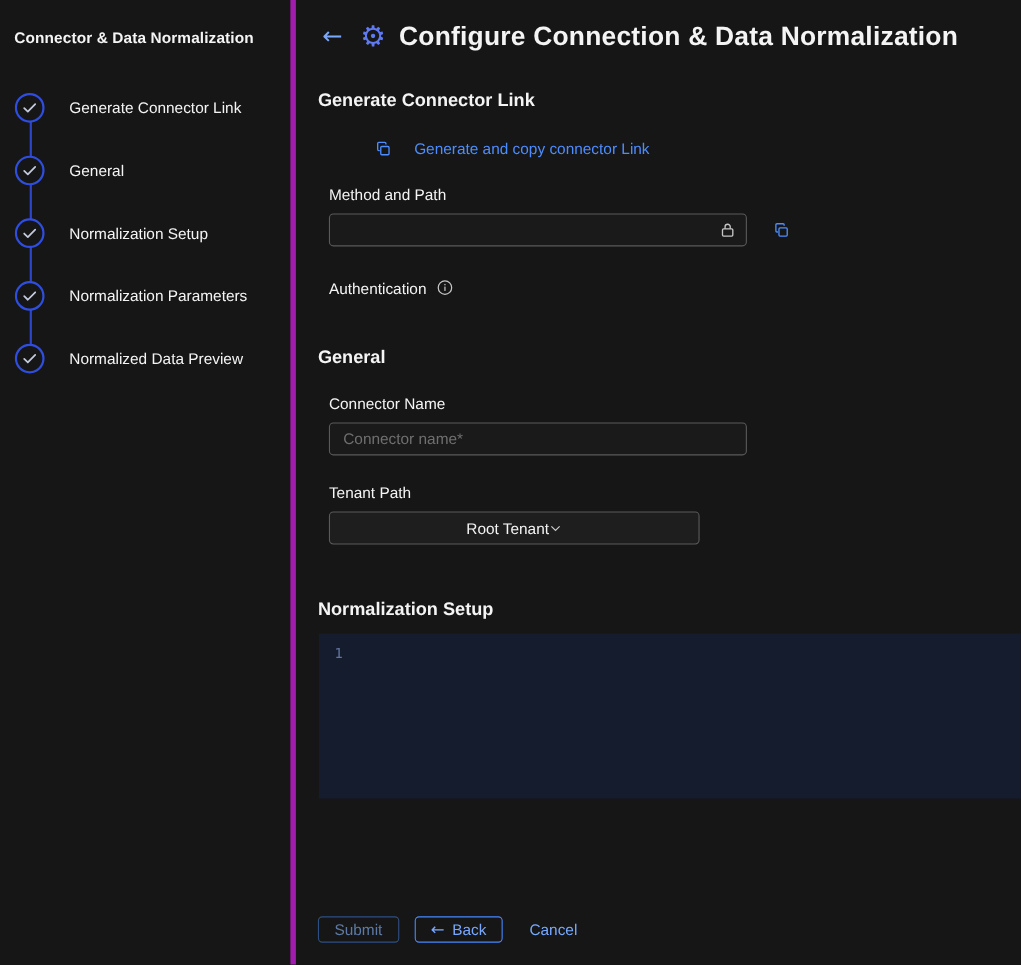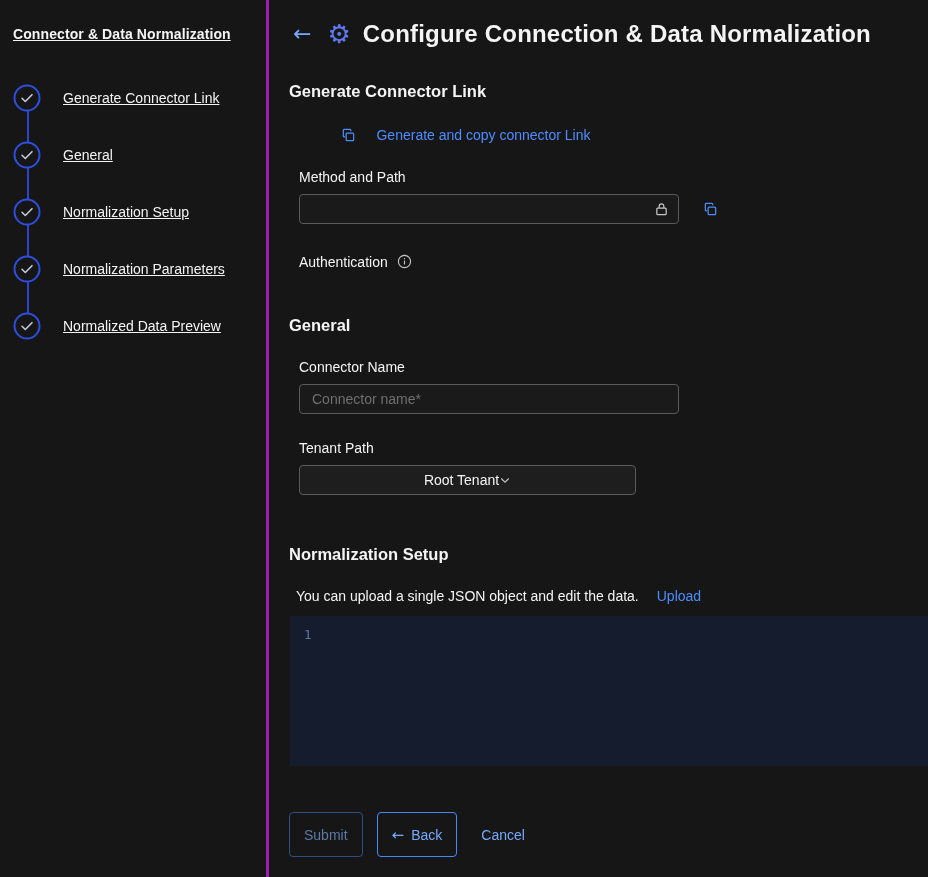--- a/index.html
+++ b/index.html
@@ -8,23 +8,22 @@
     background: #161616;
     color: #f4f4f4;
     font-family: "Liberation Sans", sans-serif;
     display: flex;
   }
 
   
   .sidebar {
     width: 269px;
     flex: 0 0 269px;
-    border-right: 3px solid #a21caf;
+    border-right: 5px solid #a21caf;
     padding: 26px 13px 0 13px;
-    text-decoration: underline;
   }
   .sidebar-title {
     font-size: 14px;
     font-weight: 700;
     color: #f4f4f4;
     letter-spacing: .1px;
   }
   .stepper {
     position: relative;
     margin-top: 27px;
@@ -195,21 +194,21 @@
   }
 
   
   .footer {
     margin-top: auto;
     display: flex;
     align-items: center;
     padding-bottom: 6px;
   }
   .btn {
-    height: 45px;
+    height: 24px;
     border-radius: 4px;
     font-size: 14px;
     font-family: "Liberation Sans", sans-serif;
     background: transparent;
     cursor: pointer;
     padding: 0 14px;
   }
   .btn-submit {
     border: 1px solid #2d4f86;
     color: #5d7aa6;
@@ -355,24 +354,20 @@
         <span>Root Tenant</span>
         <svg width="12" height="12" viewBox="0 0 16 16" fill="none" stroke="#c6c6c6" stroke-width="1.5">
           <path d="M3 6 L8 11 L13 6"></path>
         </svg>
       </div>
     </div>
   </section>
 
   <section class="sec-normalize">
     <h2 class="section-heading">Normalization Setup</h2>
-    <div class="upload-row">
-      <span>You can upload a single JSON object and edit the data.</span>
-      <a class="upload-link">Upload</a>
-    </div>
     <div class="code-editor">
       <span class="line-number">1</span>
     </div>
   </section>
 
   <div class="footer">
     <button class="btn btn-submit">Submit</button>
     <button class="btn btn-back">
       <span class="arrow">←</span>
       <span>Back</span>

